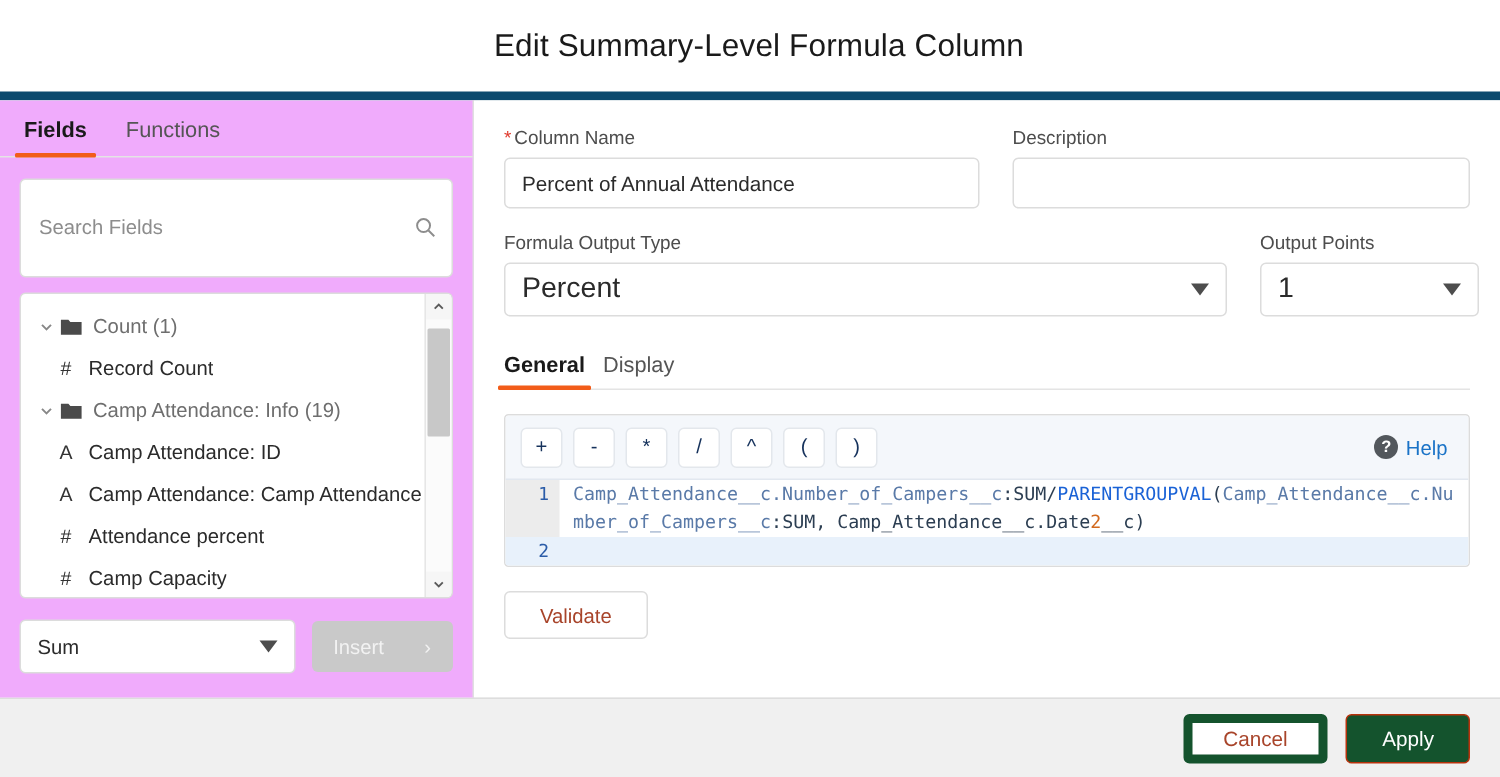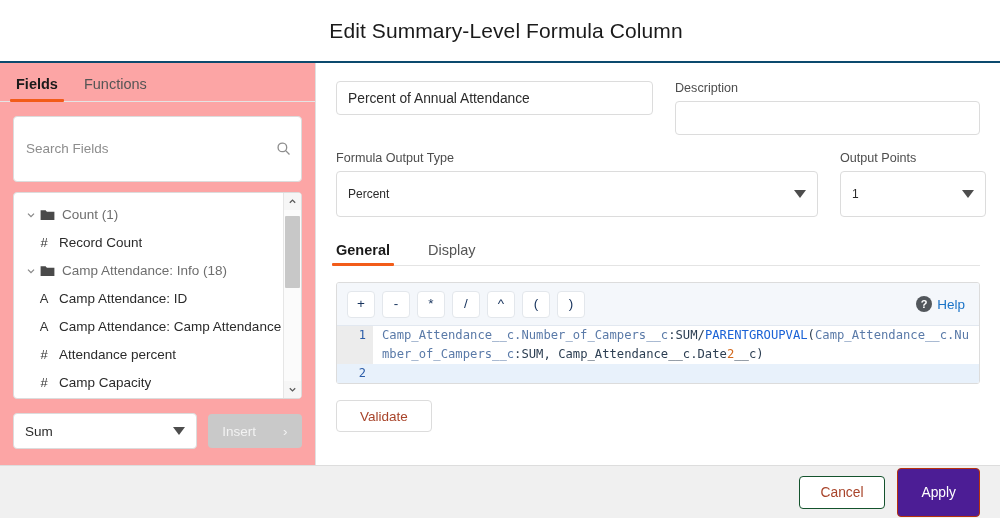--- a/index.html
+++ b/index.html
@@ -21,21 +21,21 @@
     position: relative;
     display: flex;
     flex-direction: column;
     background: #ffffff;
   }
 
   
   .modal-header {
     height: 61px;
     flex: 0 0 61px;
-    border-bottom: 2px solid #0c4a6e;
+    border-bottom: 6px solid #0c4a6e;
     display: flex;
     align-items: center;
     justify-content: center;
     background: #ffffff;
     padding-left: 12px;
   }
   .modal-title {
     font-size: 21px;
     font-weight: 400;
     color: #1a1a1a;
@@ -48,21 +48,21 @@
     display: flex;
     min-height: 0;
     background: #ffffff;
   }
 
   
   .left-panel {
     width: 315px;
     flex: 0 0 315px;
     border-right: 1px solid #e0e0e0;
-    background: #fca5a5;
+    background: #f0abfc;
     display: flex;
     flex-direction: column;
     position: relative;
   }
   .tabs-row {
     display: flex;
     align-items: flex-end;
     height: 42px;
     padding: 0 14px;
     border-bottom: 1px solid #e4e4e4;
@@ -280,41 +280,41 @@
     background: #ffffff;
     padding: 0 11px;
     font-size: 13.8px;
     font-family: "Liberation Sans", sans-serif;
     color: #2b2b2b;
     outline: none;
     box-sizing: border-box;
     width: 100%;
   }
   .fselect {
-    height: 46px;
+    height: 36px;
     border: 1px solid #dcdcdc;
     border-radius: 4px;
     background: #ffffff;
     display: flex;
     align-items: center;
     justify-content: space-between;
     padding: 0 11px;
-    font-size: 12px;
+    font-size: 19px;
     color: #2b2b2b;
     box-sizing: border-box;
     cursor: pointer;
   }
 
   .row-gap { height: 16px; }
 
   
   .sec-tabs {
     display: flex;
     align-items: flex-end;
-    gap: 38px;
+    gap: 12px;
     margin-top: 18px;
     border-bottom: 1px solid #e4e4e4;
     height: 30px;
   }
   .sec-tab {
     font-size: 14.5px;
     color: #555;
     padding-bottom: 8px;
     position: relative;
     cursor: pointer;
@@ -444,31 +444,31 @@
     display: flex;
     align-items: center;
     justify-content: flex-end;
     padding-right: 20px;
     gap: 12px;
   }
   .btn-cancel {
     height: 33px;
     padding: 3px 21px;
     background: #ffffff;
-    border: 1px solid #14532d;
+    border: 6px solid #14532d;
     border-radius: 4px;
     color: #a8442a;
     font-size: 13.8px;
     font-family: "Liberation Sans", sans-serif;
     cursor: pointer;
   }
   .btn-apply {
-    height: 49px;
+    height: 33px;
     padding: 0 23px;
-    background: #4c1d95;
+    background: #14532d;
     border: 1px solid #b7320c;
     border-radius: 4px;
     color: #ffffff;
     font-size: 13.8px;
     font-family: "Liberation Sans", sans-serif;
     cursor: pointer;
   }
 </style>
 </head>
 <body>
@@ -526,21 +526,21 @@
             <span class="chev">
               <svg width="10" height="10" viewBox="0 0 10 10" fill="none" stroke="currentColor" stroke-width="1.3">
                 <polyline points="2,3.6 5,6.6 8,3.6"></polyline>
               </svg>
             </span>
             <span class="folder">
               <svg width="15" height="13" viewBox="0 0 15 13">
                 <path d="M0.6 2.2h5l1.3 1.5h7.5v8.4H0.6z" fill="#4a4a4a"></path>
               </svg>
             </span>
-            <span class="tree-label">Camp Attendance: Info (18)</span>
+            <span class="tree-label">Camp Attendance: Info (19)</span>
           </div>
 
           <div class="tree-row leaf">
             <span class="ftype">A</span>
             <span class="tree-label">Camp Attendance: ID</span>
           </div>
 
           <div class="tree-row leaf">
             <span class="ftype">A</span>
             <span class="tree-label">Camp Attendance: Camp Attendance I</span>
@@ -589,20 +589,23 @@
           <span>Insert</span>
           <span>›</span>
         </button>
       </div>
     </div>
 
     <div class="right-panel">
 
       <div class="field-row">
         <div class="field col-name">
+          <div class="flabel">
+            <span class="req">*</span><span>Column Name</span>
+          </div>
           <input class="finput" type="text" value="Percent of Annual Attendance" style="">
         </div>
         <div class="field col-desc">
           <div class="flabel">Description</div>
           <input class="finput" type="text" value="" style="">
         </div>
       </div>
 
       <div class="row-gap"></div>
 

